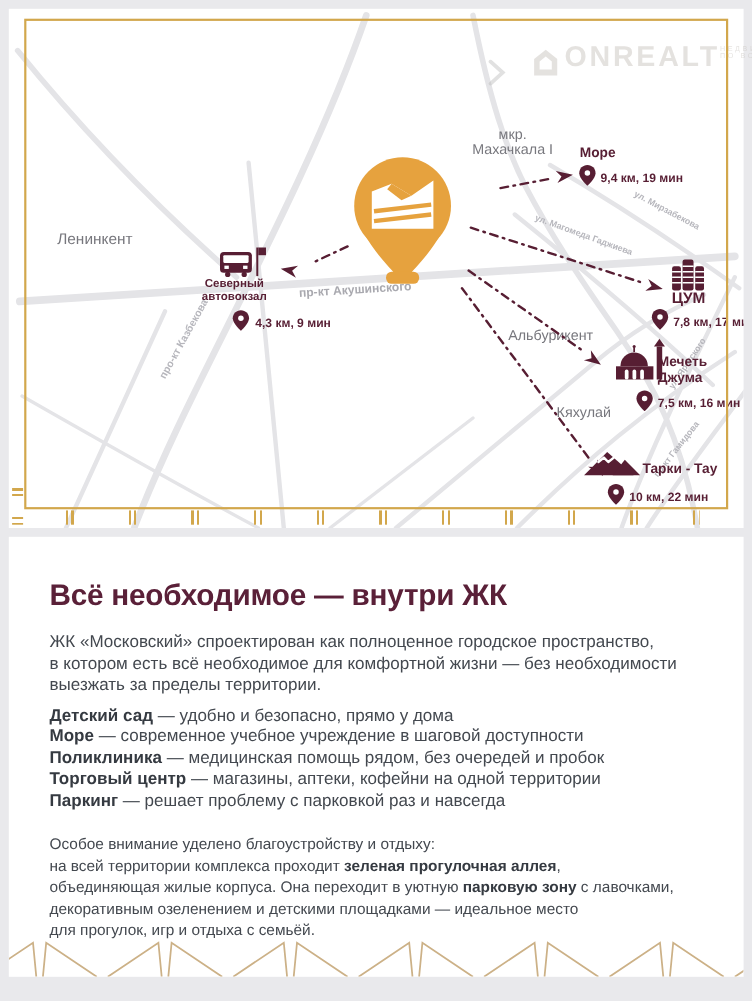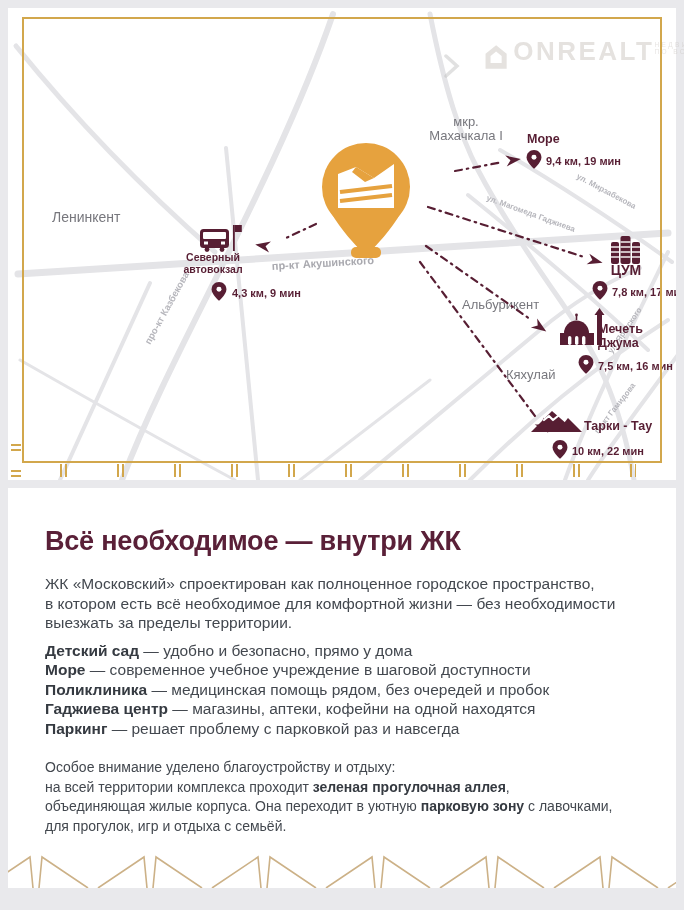--- a/index.html
+++ b/index.html
@@ -252,28 +252,29 @@
         <div>ЖК «Московский» спроектирован как полноценное городское пространство,</div>
         <div>в котором есть всё необходимое для комфортной жизни — без необходимости</div>
         <div>выезжать за пределы территории.</div>
       </div>
 
 
       <div class="amenities">
         <div class="row"><span class="term">Детский сад</span> <span>— удобно и безопасно, прямо у дома</span></div>
         <div class="row"><span class="term">Море</span> <span>— современное учебное учреждение в шаговой доступности</span></div>
         <div class="row"><span class="term">Поликлиника</span> <span>— медицинская помощь рядом, без очередей и пробок</span></div>
-        <div class="row"><span class="term">Гаджиева центр</span> <span>— магазины, аптеки, кофейни на одной находятся</span></div>
+        <div class="row"><span class="term">Торговый центр</span> <span>— магазины, аптеки, кофейни на одной территории</span></div>
         <div class="row"><span class="term">Паркинг</span> <span>— решает проблему с парковкой раз и навсегда</span></div>
       </div>
 
       <div class="outdoor">
         <div>Особое внимание уделено благоустройству и отдыху:</div>
         <div><span>на всей территории комплекса проходит </span><b>зеленая прогулочная аллея</b><span>,</span></div>
         <div><span>объединяющая жилые корпуса. Она переходит в уютную </span><b>парковую зону</b><span> с лавочками,</span></div>
+        <div>декоративным озеленением и детскими площадками — идеальное место</div>
         <div>для прогулок, игр и отдыха с семьёй.</div>
       </div>
 
     </div>
 
     <svg class="zigzag" width="668" height="40" viewBox="0 0 668 40">
       <g fill="none" stroke="#ccb187" stroke-width="1.6">
         <path d="M-24,40 L22,9 L25,40 M31,40 L34,9 L80,40"></path>
         <path d="M90,40 L136,9 L139,40 M145,40 L148,9 L194,40"></path>
         <path d="M204,40 L250,9 L253,40 M259,40 L262,9 L308,40"></path>

